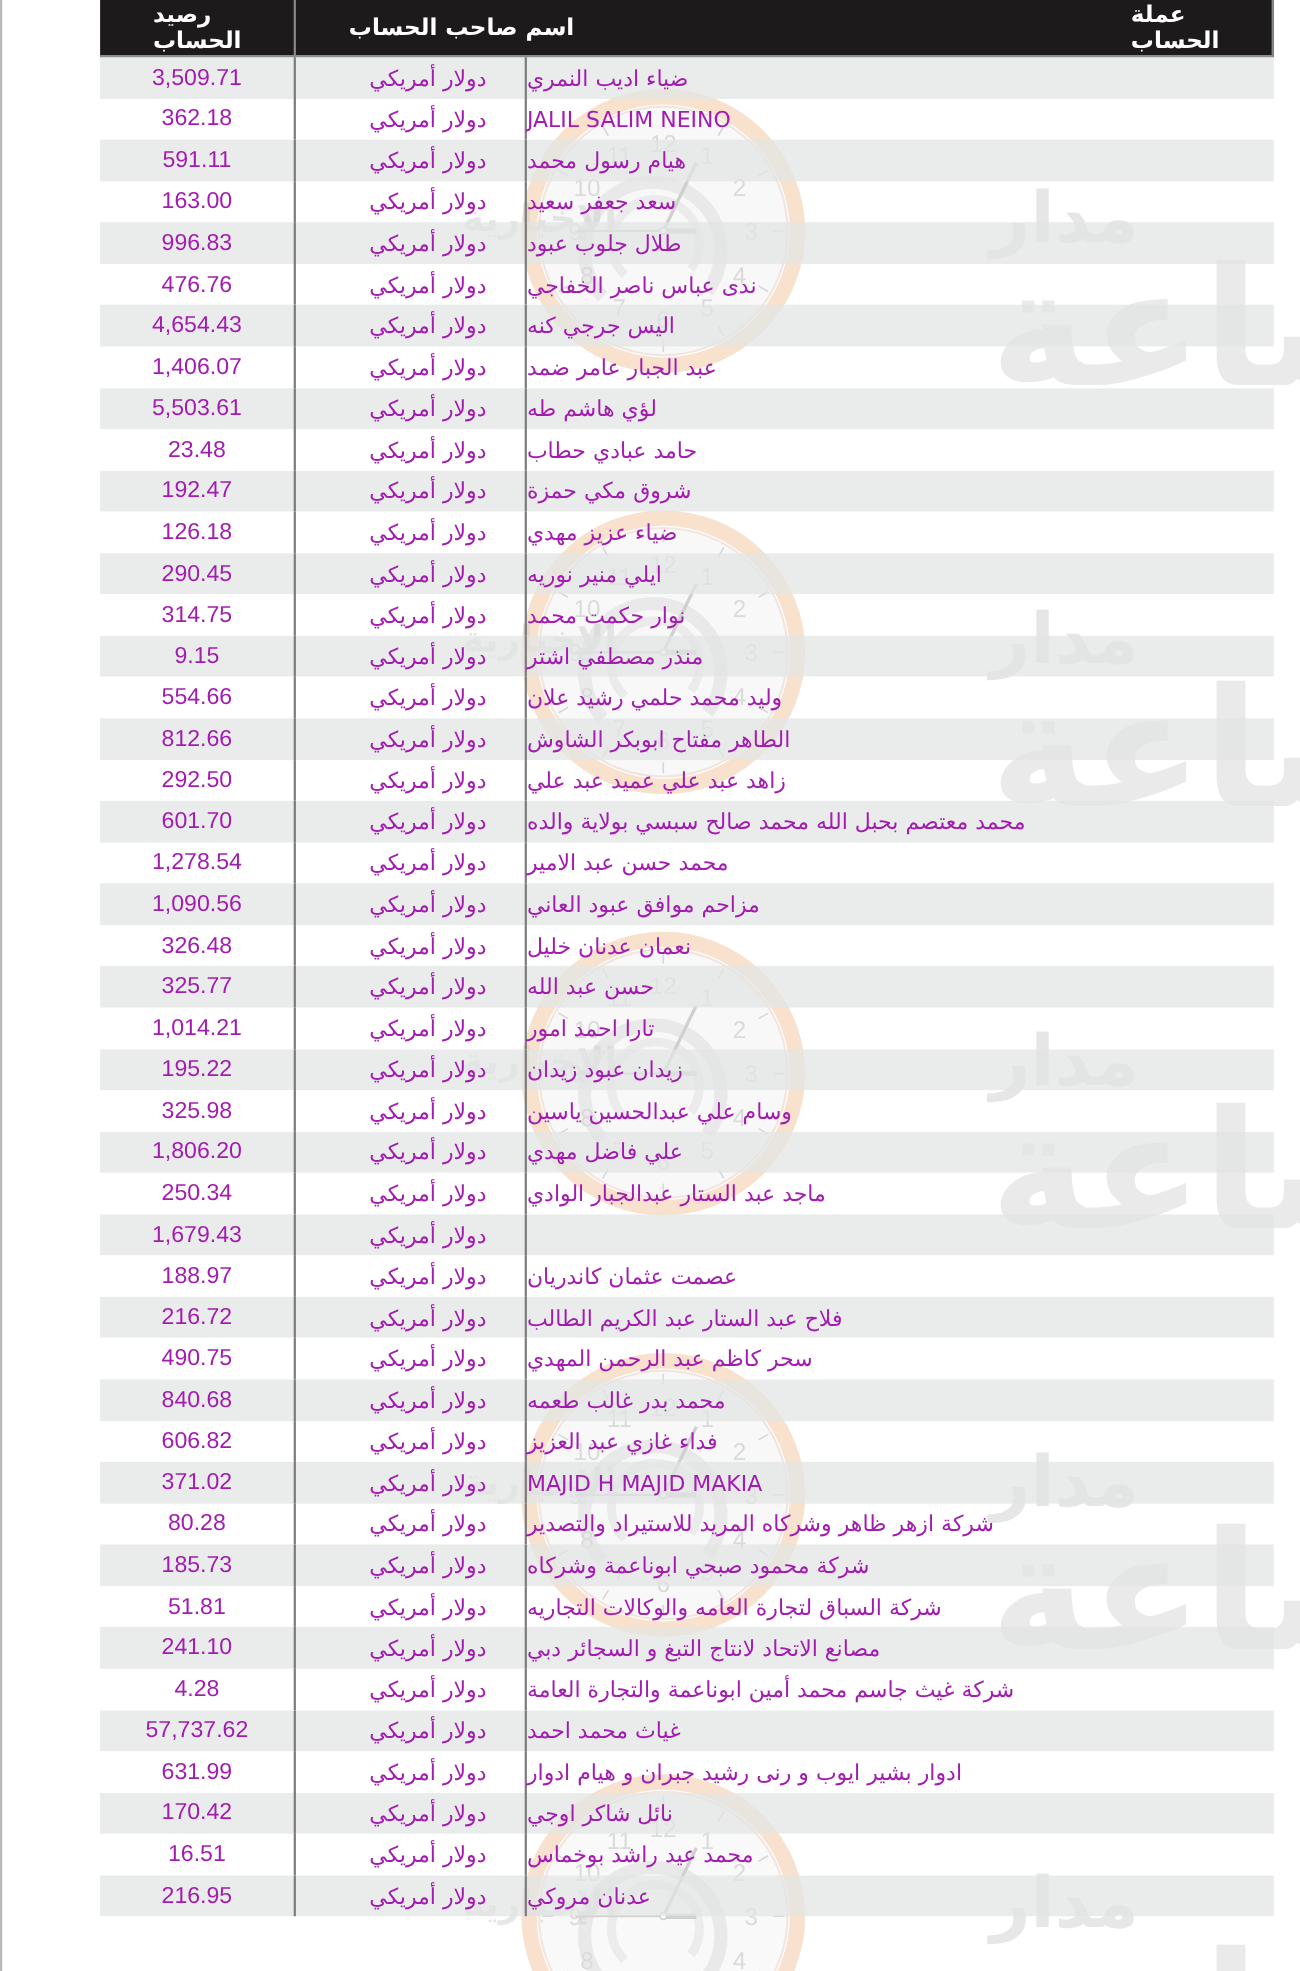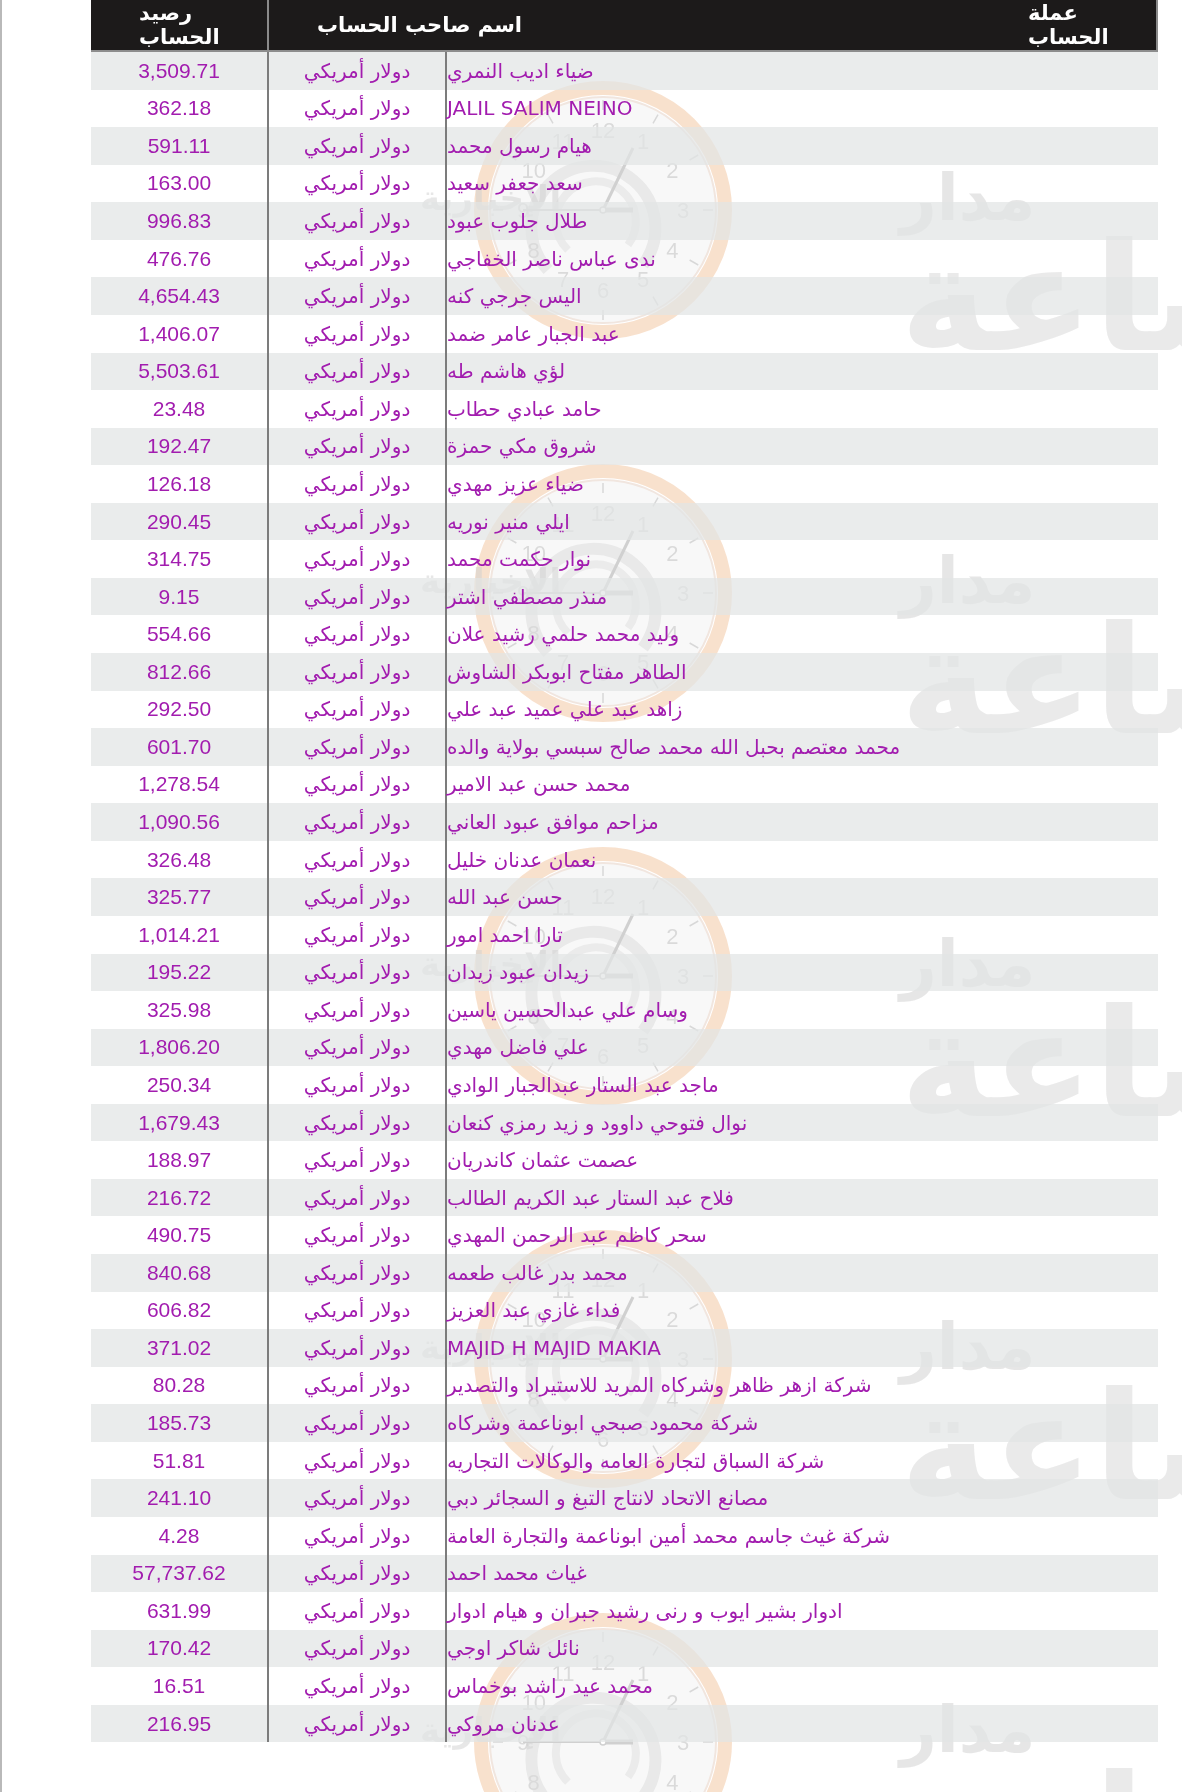--- a/index.html
+++ b/index.html
@@ -10,21 +10,21 @@
     .hdr { display: flex; height: 50px; background: #1c1a1a; color: #fff; border-bottom: 2px solid #8d8d8d; }
     .hdr .c { display: flex; align-items: center; font-size: 21px; font-weight: bold; padding-left: 48px; }
     .c-bal { width: 178px; justify-content: center; border-right: 2px solid #8a8a8a; box-sizing: border-box; }
     .c-cur { width: 178px; justify-content: center; border-right: 2px solid #8a8a8a; box-sizing: border-box; }
     .c-name { flex: 1; justify-content: flex-end; padding-right: 12px; direction: rtl; text-align: right; }
     .row { display: flex; height: 37.57px; color: #a21caf; position: relative; z-index: 1; }
     .row .c { display: flex; align-items: center; font-size: 20px; }
     .row.alt { background: rgba(226,228,228,0.72); }
     .row .c-bal, .row .c-cur { border-right: 2px solid #7c7c7c; }
     .row .c-bal { font-family: "Liberation Sans", sans-serif; font-size: 21px; }
-    .row .c-cur { direction: rtl; }
+    .row .c-cur { direction: rtl; margin-left: 32px; }
     .row .c-name { font-size: 20px; }
     .wm { position: absolute; left: 0; top: 0; width: 1182px; height: 1792px; pointer-events: none; z-index: 0; }
     .rows { position: relative; }
   </style>
 </head>
 <body>
 
 <div class="left-rule"></div>
 
 <svg class="wm" id="watermark" xmlns="http://www.w3.org/2000/svg" width="1182" height="1792">
@@ -368,21 +368,20 @@
         <div class="c c-name">علي فاضل مهدي</div>
       </div>
       <div class="row">
         <div class="c c-bal">250.34</div>
         <div class="c c-cur">دولار أمريكي</div>
         <div class="c c-name">ماجد عبد الستار عبدالجبار الوادي</div>
       </div>
       <div class="row alt">
         <div class="c c-bal">1,679.43</div>
         <div class="c c-cur">دولار أمريكي</div>
-        <div class="c c-name">نوال فتوحي داوود و زيد رمزي كنعان</div>
       </div>
       <div class="row">
         <div class="c c-bal">188.97</div>
         <div class="c c-cur">دولار أمريكي</div>
         <div class="c c-name">عصمت عثمان كاندريان</div>
       </div>
       <div class="row alt">
         <div class="c c-bal">216.72</div>
         <div class="c c-cur">دولار أمريكي</div>
         <div class="c c-name">فلاح عبد الستار عبد الكريم الطالب</div>

